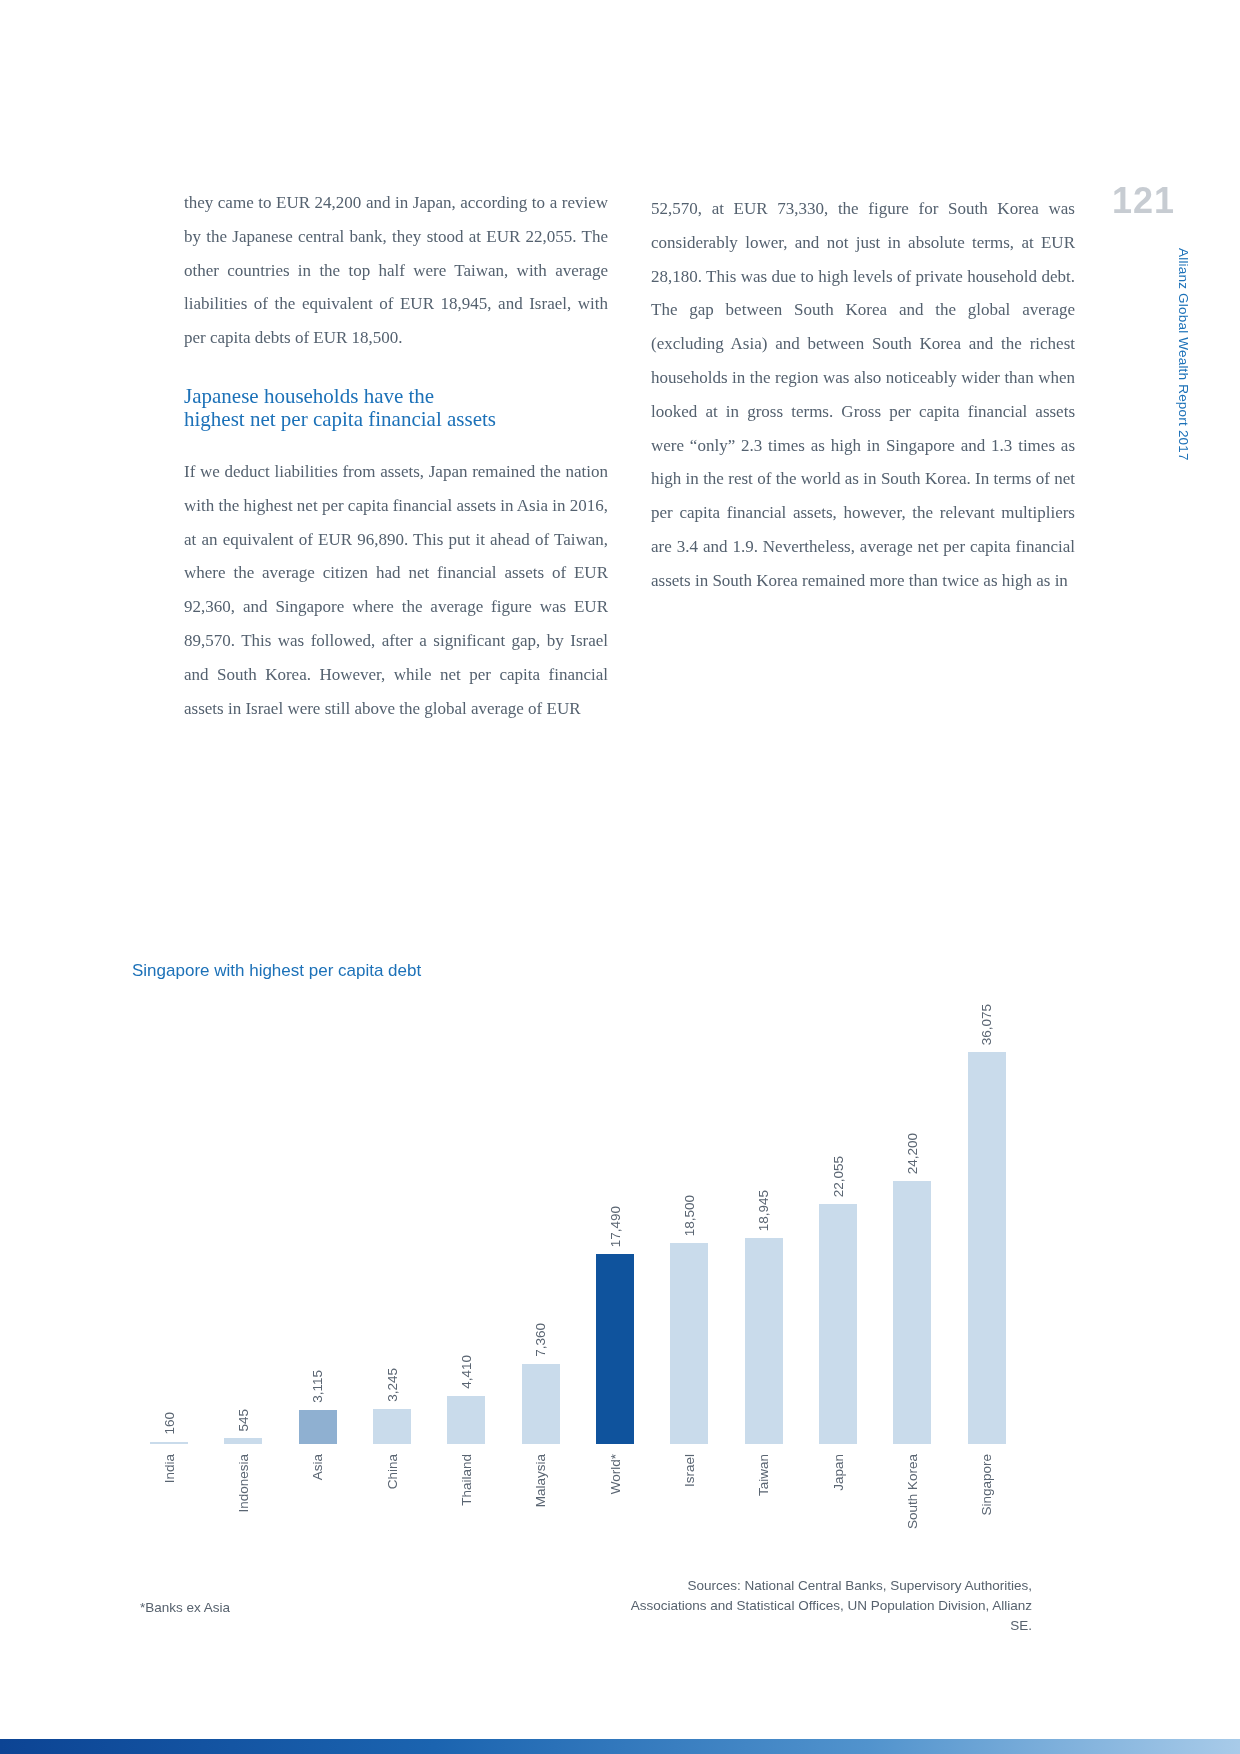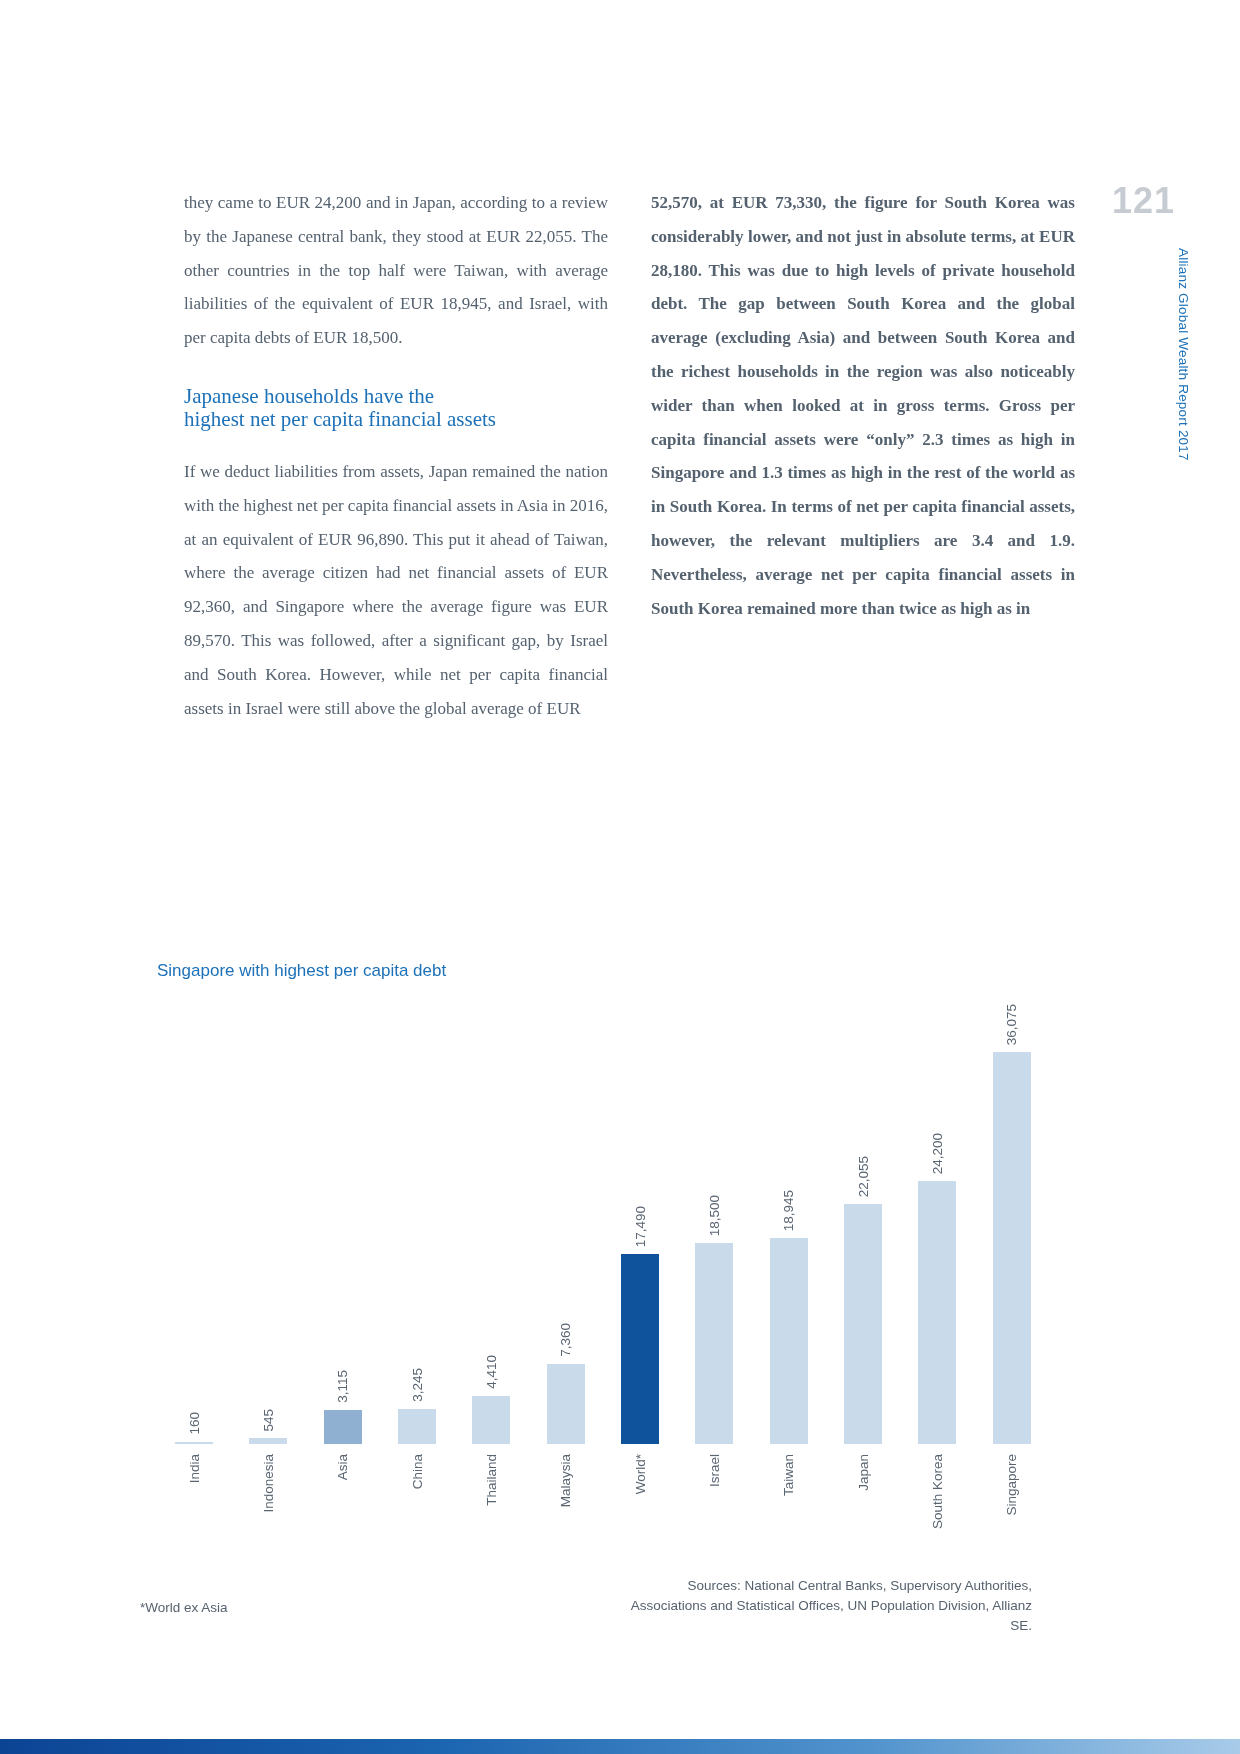--- a/index.html
+++ b/index.html
@@ -35,35 +35,35 @@
   .col {
     position: absolute;
     width: 424px;
     color: #54616f;
     font-size: 17px;
     line-height: 33.8px;
     text-align: justify;
     margin-left: 44px;
   }
   .col-left  { left: 140px; top: 186px; }
-  .col-right { left: 607px; top: 186px; font-weight: bold; }
+  .col-right { left: 607px; top: 192px; }
   .section-heading {
     font-family: Liberation Serif, serif;
     font-weight: normal;
     color: #1c71b8;
     font-size: 21px;
     line-height: 23px;
     max-width: 312px;
     margin-top: 30px;
     margin-bottom: 24px;
     text-align: left;
   }
   .chart-block {
     position: absolute;
-    left: 157px;
+    left: 132px;
     top: 960px;
     width: 892px;
     font-family: "Liberation Sans", sans-serif;
   }
   .chart-title {
     color: #1c71b8;
     font-size: 17px;
     line-height: 22px;
   }
   .chart-subtitle {
@@ -233,18 +233,18 @@
         <div class="bar-group">
           <div class="bar-stack">
             <span class="bar-value">36,075</span>
             <div class="bar" style="height: 392px; background: rgb(201, 219, 235);"></div>
           </div>
           <span class="bar-cat">Singapore</span>
         </div>
       </div>
   </div>
 
-  <div class="chart-footnote">*World ex Asia</div>
+  <div class="chart-footnote">*Banks ex Asia</div>
   <div class="chart-sources">Sources: National Central Banks, Supervisory Authorities, Associations and Statistical Offices, UN Population Division, Allianz SE.</div>
 
   <div class="bottom-bar"></div>
 
 </div>
 
 </body></html>

